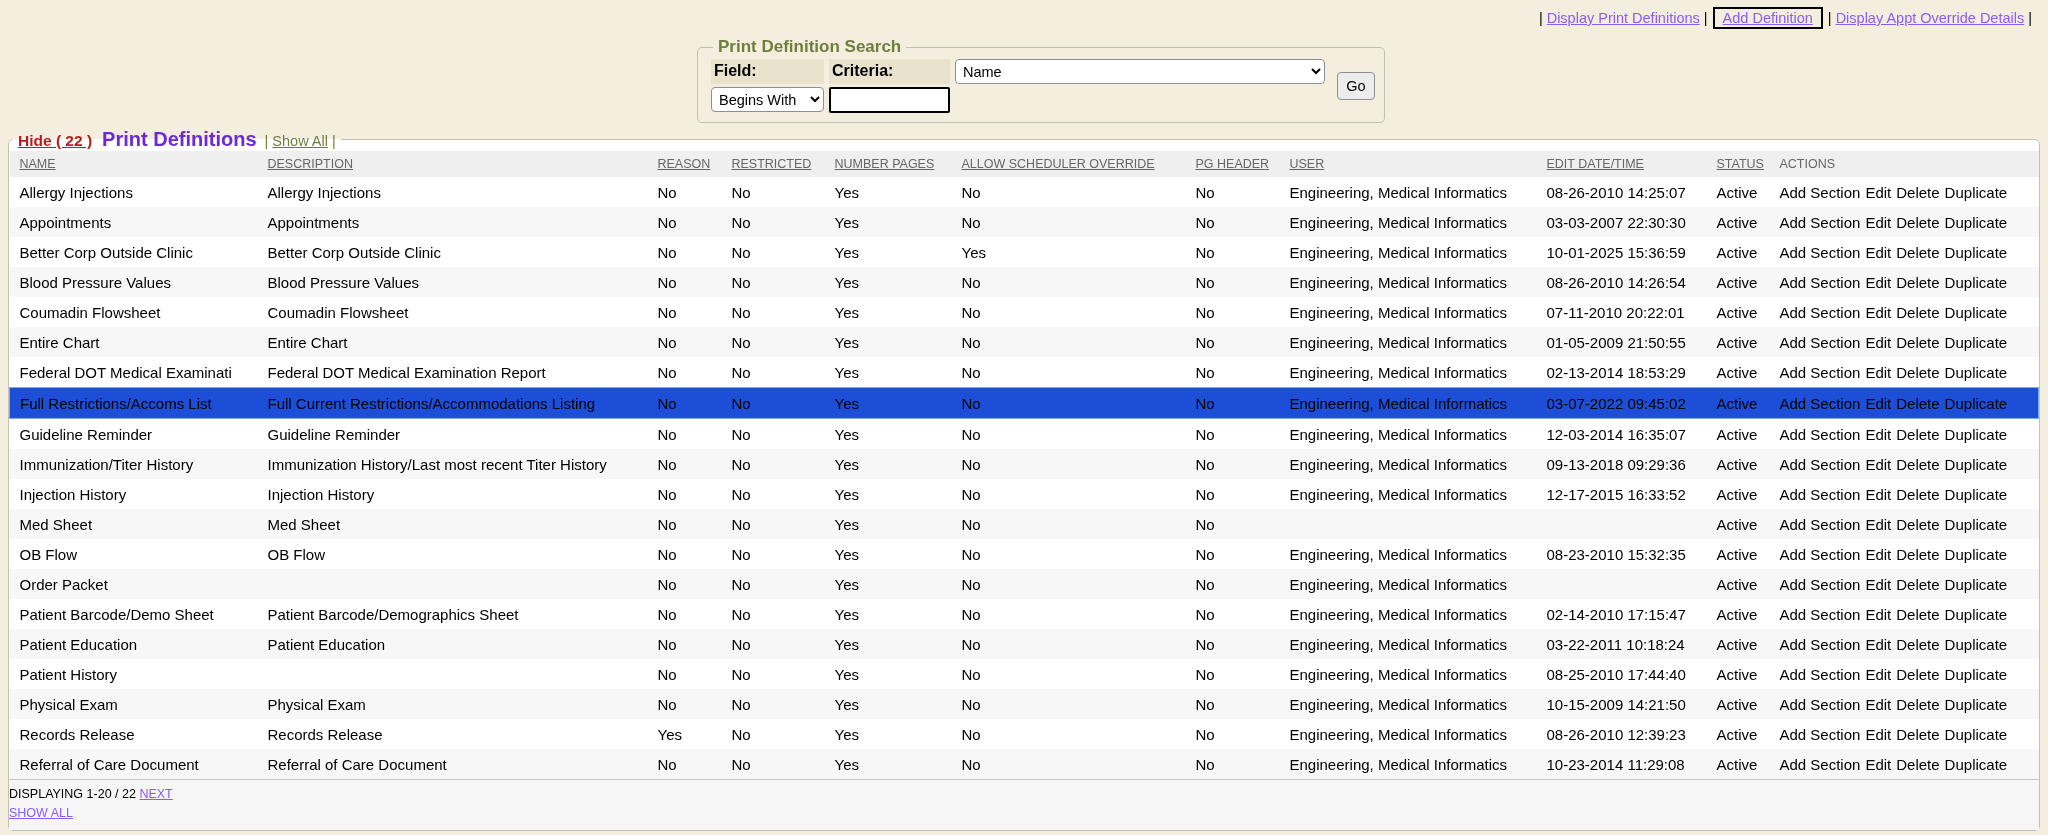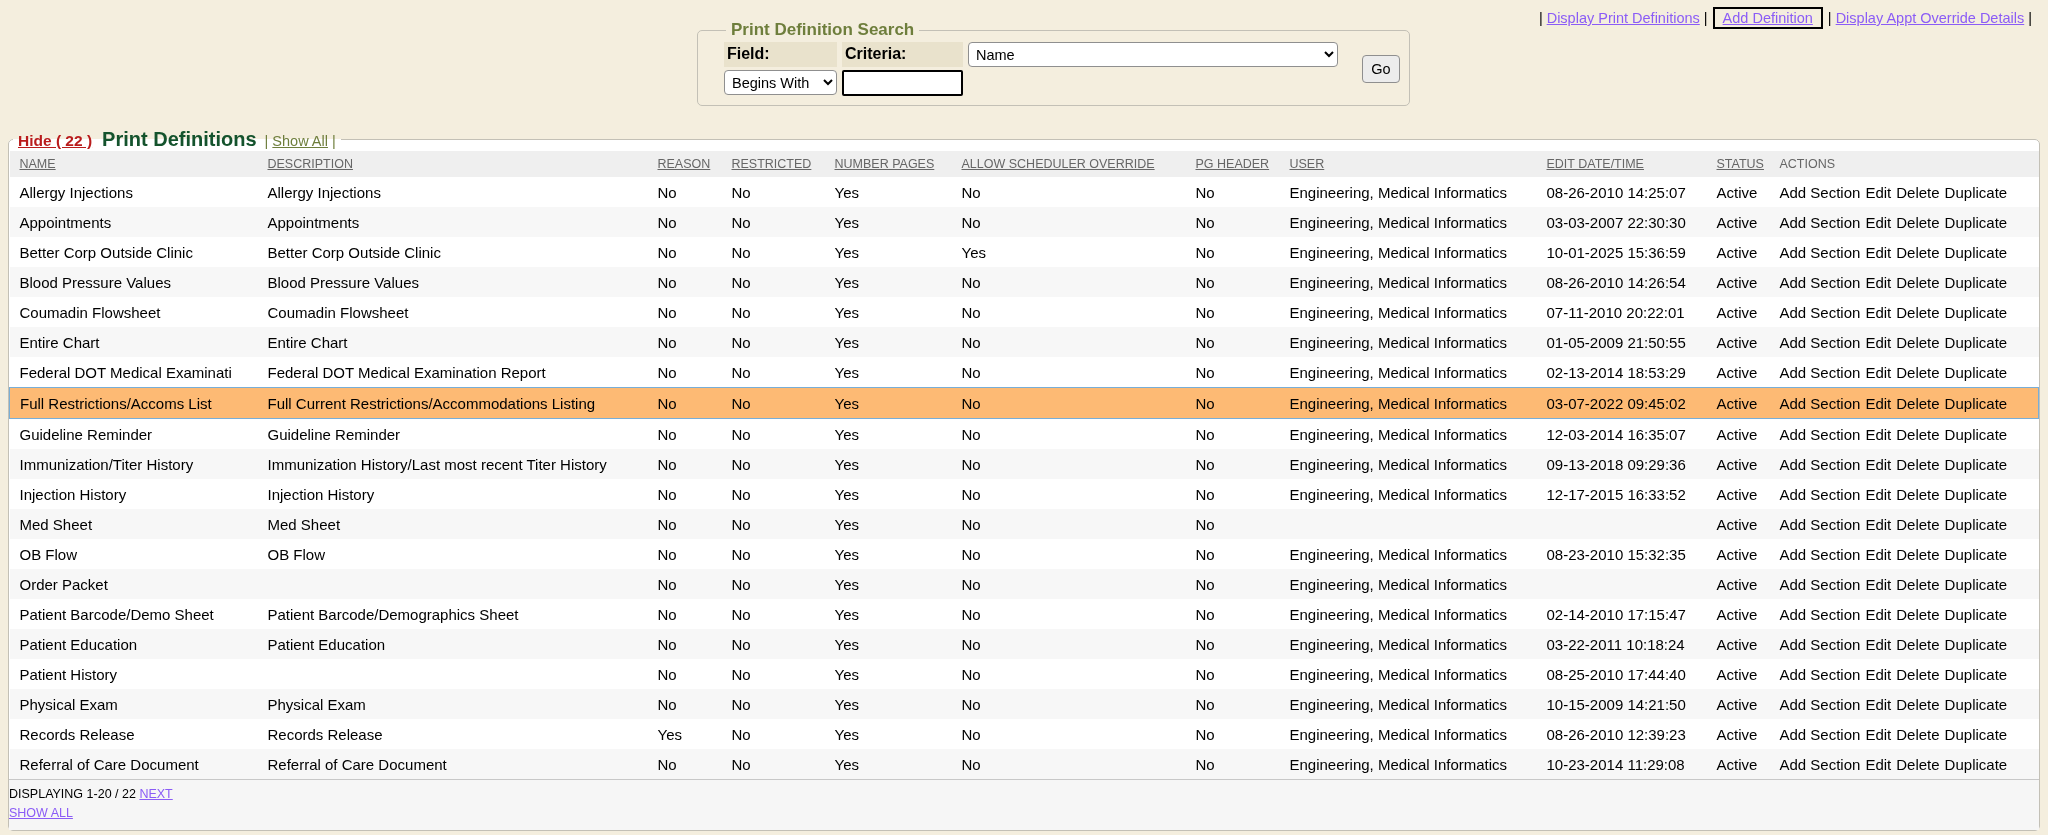--- a/index.html
+++ b/index.html
@@ -33,22 +33,22 @@
     border-radius:5px;
   }
   legend {
     color:#6e7e3c;
     font-weight:bold;
     padding:0 5px;
     margin-left:2px;
     white-space:nowrap;
   }
   .search-fs {
-    position:absolute; left:697px; top:20px; width:656px;
-    padding:2px 9px 9px 26px;
+    position:absolute; left:697px; top:37px; width:656px;
+    padding:2px 9px 9px 13px;
   }
   .search-fs legend { font-size:17px; }
   .search-body { display:flex; align-items:center; }
   .search-grid {
     display:grid;
     grid-template-columns:113px 121px 370px;
     grid-column-gap:5px;
     grid-row-gap:3px;
   }
   .srch-label {
@@ -72,21 +72,21 @@
     width:100%;
     height:26px;
     border:2px solid #000;
     border-radius:2px;
     font-size:14.5px;
     font-family:inherit;
     padding-left:4px;
     background:#fff;
   }
   .go-btn {
-    margin-left:24px;
+    margin-left:12px;
     width:38px;
     height:28px;
     font-size:14.5px;
     font-family:inherit;
     background:#ececec;
     border:1px solid #8f8f8f;
     border-radius:4px;
     cursor:pointer;
   }
 
@@ -98,21 +98,21 @@
   }
   .list-fs legend {
     margin-left:4px;
     background:transparent;
   }
   .legend-line { display:flex; align-items:baseline; white-space:nowrap; }
   .hide-link {
     font-size:15.5px; font-weight:bold;
     color:#b91c1c; text-decoration:underline;
   }
-  .list-title { font-size:20px; font-weight:bold; color:#14532d; margin:0 8px 0 10px; }
+  .list-title { font-size:20px; font-weight:bold; color:#6d28d9; margin:0 8px 0 10px; }
   .showall-wrap { font-size:14.5px; font-weight:normal; color:#6e7e3c; }
   .showall-link { color:#6e7e3c; text-decoration:underline; }
 
   table {
     width:100%;
     border-collapse:collapse;
     table-layout:fixed;
     font-size:15px;
   }
   thead th {
@@ -130,21 +130,21 @@
   th:nth-child(3){width:74px}  th:nth-child(4){width:103px}
   th:nth-child(5){width:127px} th:nth-child(6){width:234px}
   th:nth-child(7){width:94px}  th:nth-child(8){width:257px}
   th:nth-child(9){width:170px} th:nth-child(10){width:63px}
   tbody td {
     padding:7px 6px 6px 10px;
     white-space:nowrap;
     overflow:hidden;
   }
   tbody tr:nth-child(even) { background:#f7f7f7; }
-  tbody tr.highlight { background:#fdba74; }
+  tbody tr.highlight { background:#1d4ed8; }
   tbody tr.highlight td { border-top:1px solid #79aed6; border-bottom:1px solid #79aed6; }
   tbody tr.highlight td:first-child { border-left:1px solid #79aed6; }
   tbody tr.highlight td:last-child { border-right:1px solid #79aed6; }
   .action-link { margin-right:5px; cursor:pointer; }
 
   .list-footer {
     background:#f6f6f6;
     border-top:1px solid #c8c8c8;
     text-align:left;
     font-size:12.5px;

